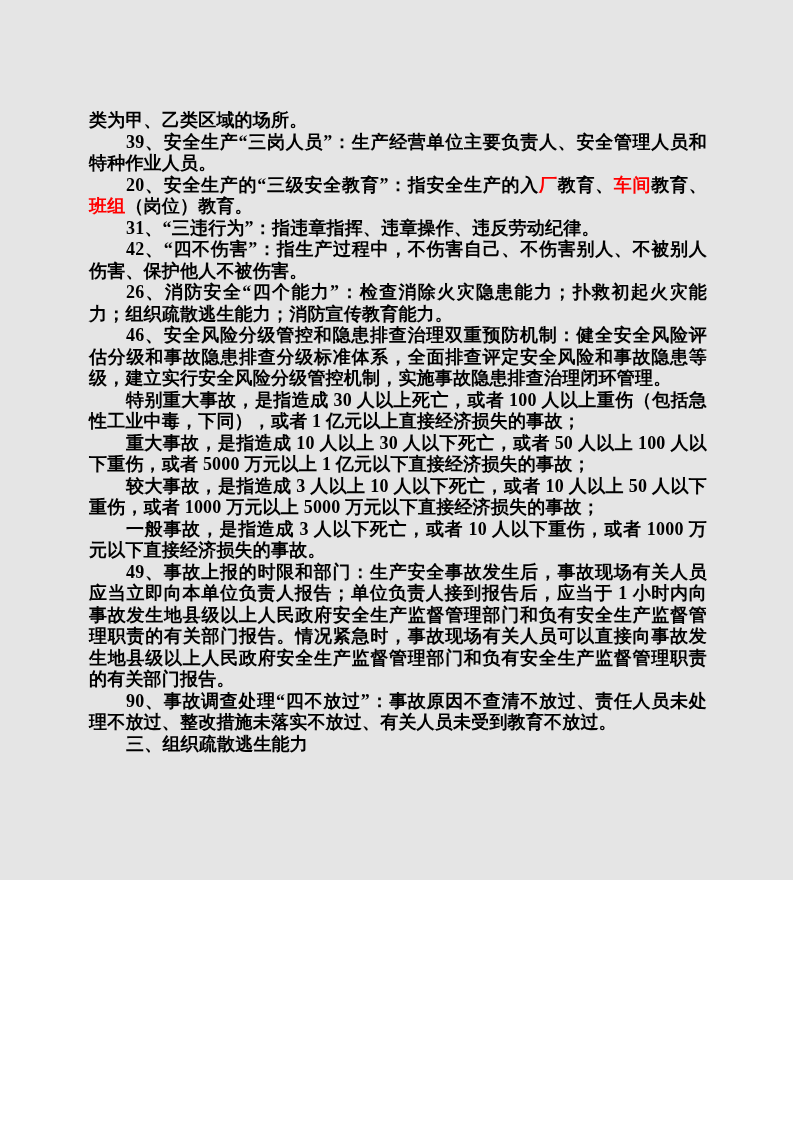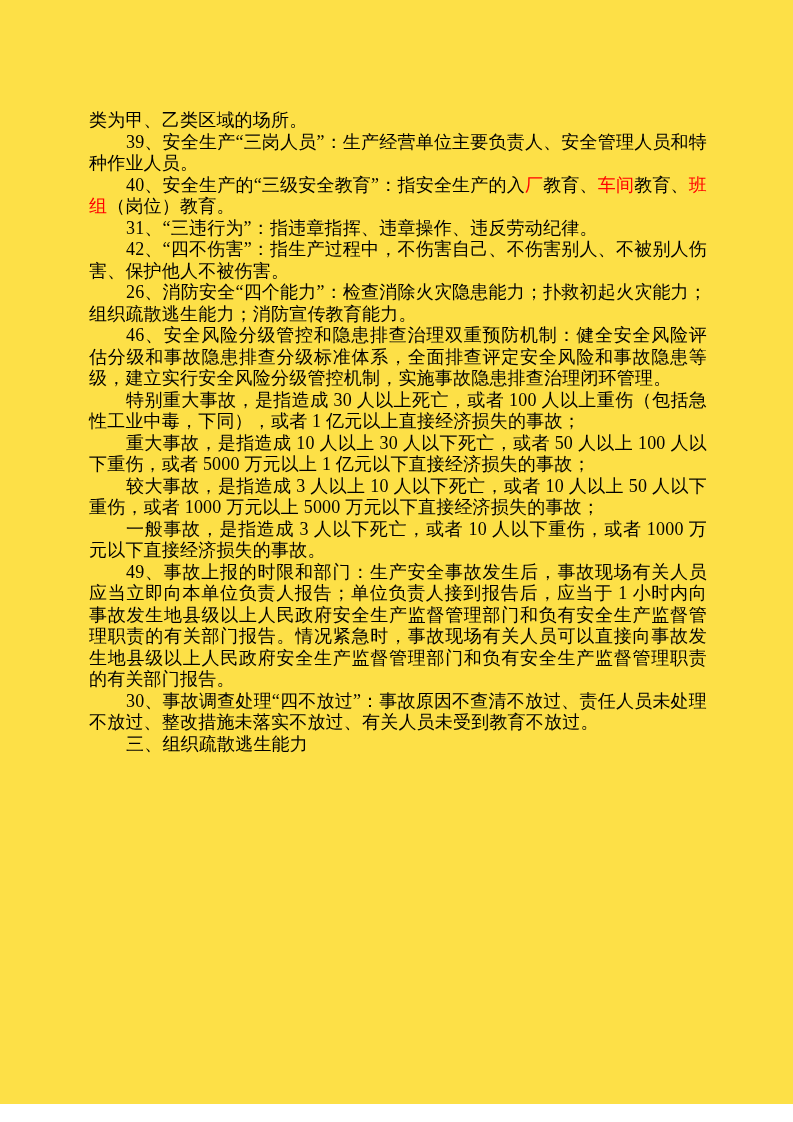--- a/index.html
+++ b/index.html
@@ -3,29 +3,29 @@
 <meta charset="utf-8">
 <style>
   html, body {
     margin: 0;
     padding: 0;
     background: #ffffff;
   }
   .page {
     position: relative;
     width: 793px;
-    height: 1104px;
-    background: #fde047;
+    height: 880px;
+    background: #e5e5e5;
     box-sizing: border-box;
     padding: 110px 86px 0 89px;
     overflow: hidden;
     font-family: "Liberation Serif", "DejaVu Serif", serif;
     font-size: 18px;
     line-height: 21.5px;
-    font-weight: 400;
+    font-weight: 700;
     color: #000000;
     letter-spacing: 0.2px;
   }
   .para {
     margin: 0;
     text-align: justify;
   }
   .para.indent {
     text-indent: 37px;
   }
@@ -35,21 +35,21 @@
 </style>
 </head>
 <body>
 
 <div class="page">
 
   <p class="para"><span>类为甲、乙类区域的场所。</span></p>
 
   <p class="para indent"><span>39、安全生产“三岗人员”：生产经营单位主要负责人、安全管理人员和特种作业人员。</span></p>
 
-  <p class="para indent"><span>40、安全生产的“三级安全教育”：指安全生产的入</span><span class="red">厂</span><span>教育、</span><span class="red">车间</span><span>教育、</span><span class="red">班组</span><span>（岗位）教育。</span></p>
+  <p class="para indent"><span>20、安全生产的“三级安全教育”：指安全生产的入</span><span class="red">厂</span><span>教育、</span><span class="red">车间</span><span>教育、</span><span class="red">班组</span><span>（岗位）教育。</span></p>
 
   <p class="para indent"><span>31、“三违行为”：指违章指挥、违章操作、违反劳动纪律。</span></p>
 
   <p class="para indent"><span>42、“四不伤害”：指生产过程中，不伤害自己、不伤害别人、不被别人伤害、保护他人不被伤害。</span></p>
 
 
 
   <p class="para indent"><span>26、消防安全“四个能力”：检查消除火灾隐患能力；扑救初起火灾能力；组织疏散逃生能力；消防宣传教育能力。</span></p>
 
   <p class="para indent"><span>46、安全风险分级管控和隐患排查治理双重预防机制：健全安全风险评估分级和事故隐患排查分级标准体系，全面排查评定安全风险和事故隐患等级，建立实行安全风险分级管控机制，实施事故隐患排查治理闭环管理。</span></p>
@@ -59,17 +59,17 @@
   <p class="para indent"><span>特别重大事故，是指造成 30 人以上死亡，或者 100 人以上重伤（包括急性工业中毒，下同），或者 1 亿元以上直接经济损失的事故；</span></p>
 
   <p class="para indent"><span>重大事故，是指造成 10 人以上 30 人以下死亡，或者 50 人以上 100 人以下重伤，或者 5000 万元以上 1 亿元以下直接经济损失的事故；</span></p>
 
   <p class="para indent"><span>较大事故，是指造成 3 人以上 10 人以下死亡，或者 10 人以上 50 人以下重伤，或者 1000 万元以上 5000 万元以下直接经济损失的事故；</span></p>
 
   <p class="para indent"><span>一般事故，是指造成 3 人以下死亡，或者 10 人以下重伤，或者 1000 万元以下直接经济损失的事故。</span></p>
 
   <p class="para indent"><span>49、事故上报的时限和部门：生产安全事故发生后，事故现场有关人员应当立即向本单位负责人报告；单位负责人接到报告后，应当于 1 小时内向事故发生地县级以上人民政府安全生产监督管理部门和负有安全生产监督管理职责的有关部门报告。情况紧急时，事故现场有关人员可以直接向事故发生地县级以上人民政府安全生产监督管理部门和负有安全生产监督管理职责的有关部门报告。</span></p>
 
-  <p class="para indent"><span>30、事故调查处理“四不放过”：事故原因不查清不放过、责任人员未处理不放过、整改措施未落实不放过、有关人员未受到教育不放过。</span></p>
+  <p class="para indent"><span>90、事故调查处理“四不放过”：事故原因不查清不放过、责任人员未处理不放过、整改措施未落实不放过、有关人员未受到教育不放过。</span></p>
 
   <p class="para indent"><span>三、组织疏散逃生能力</span></p>
 
 </div>
 
 </body></html>

